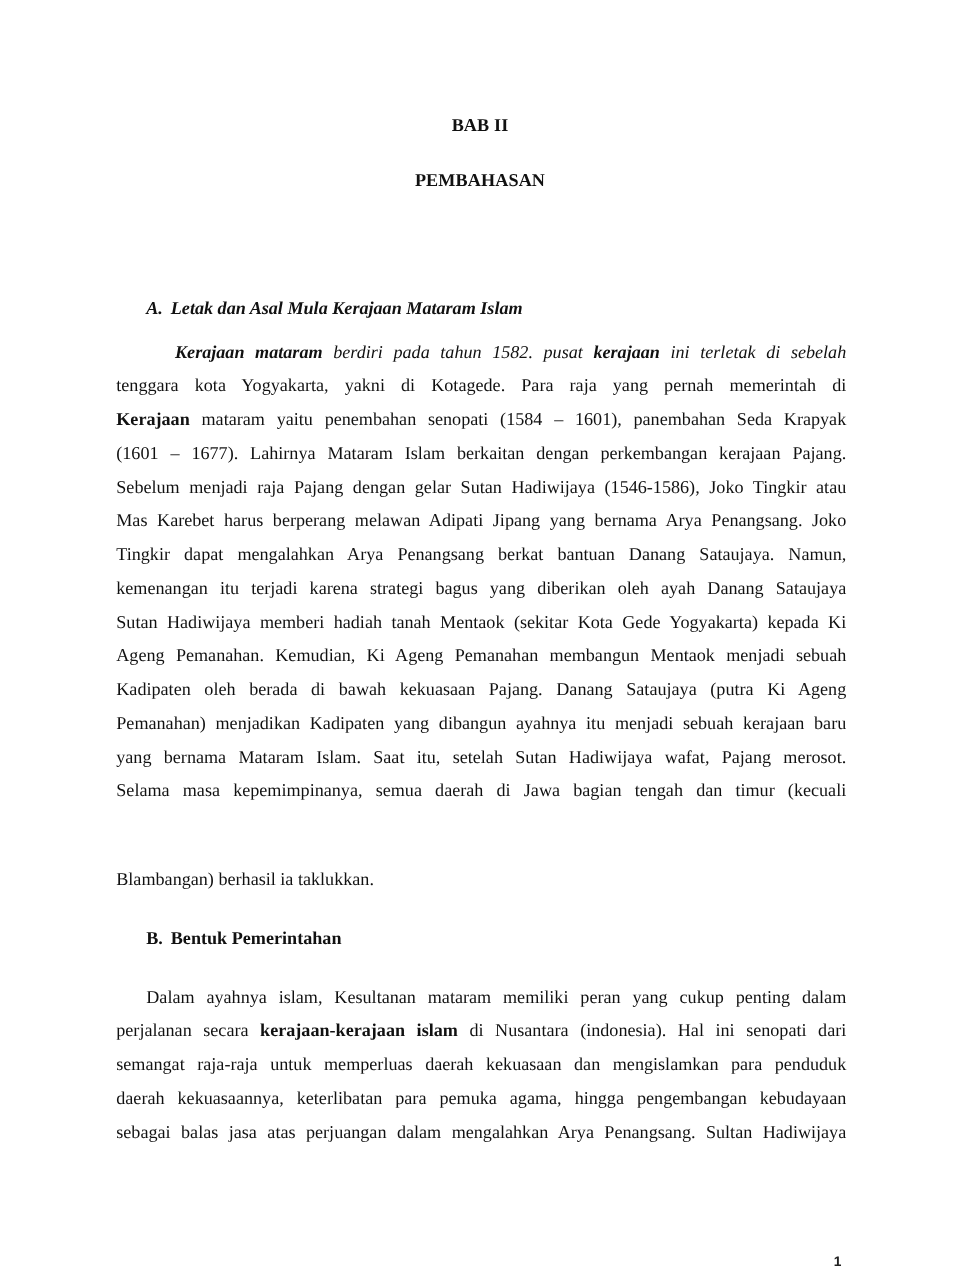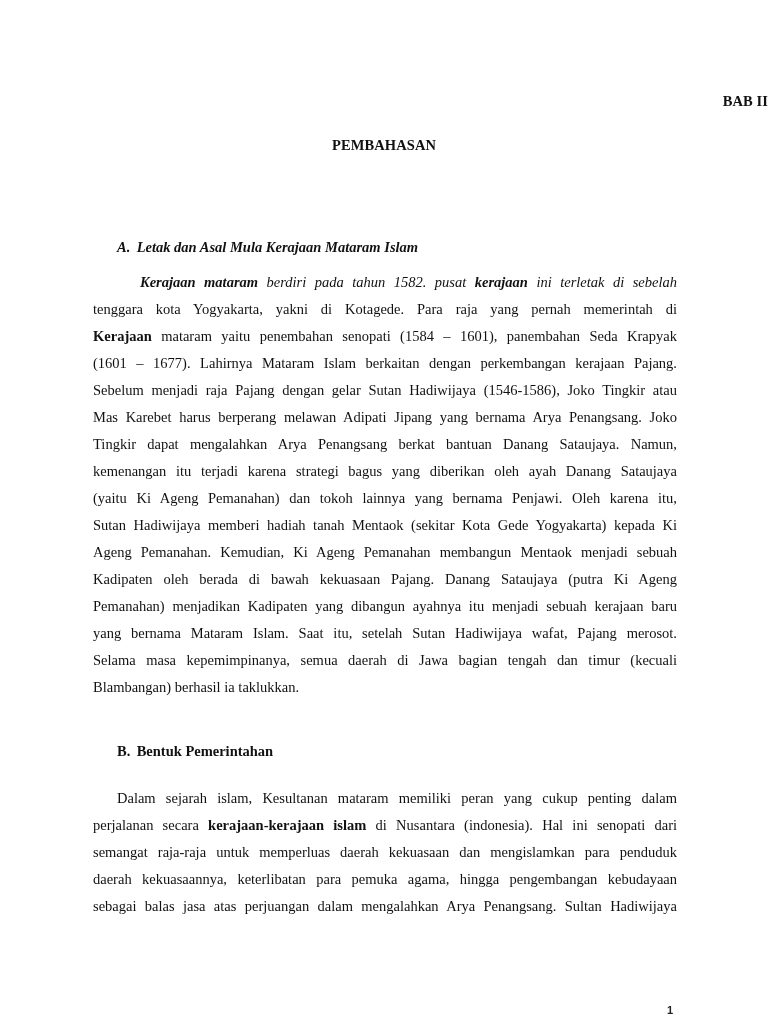--- a/index.html
+++ b/index.html
@@ -23,21 +23,21 @@
   }
   .center-title {
     position: absolute;
     left: 0;
     width: 768px;
     text-align: center;
     font-weight: bold;
     font-size: 14.5px;
     letter-spacing: 0.1px;
   }
-  #bab-title { top: 93px; text-align: right; }
+  #bab-title { top: 93px; }
   #pembahasan-title { top: 137px; }
 
   .section-heading {
     position: absolute;
     left: 118px;
     font-weight: bold;
     font-size: 14.5px;
     white-space: nowrap;
   }
   .section-heading .marker {
@@ -58,20 +58,21 @@
   }
   .paragraph .line {
     display: block;
     text-align: justify;
     text-align-last: justify;
     white-space: nowrap;
     height: 27px;
   }
   .paragraph .line.last {
     text-align-last: left;
+    margin-top: 44px;
   }
   .paragraph .line.indent1 { padding-left: 47px; font-style: italic; }
   .paragraph .line.indent2 { padding-left: 24px; }
   .paragraph b { font-weight: bold; }
 
   #para-a { top: 269px; }
   #para-b { top: 785px; }
 
   .page-number {
     position: absolute;
@@ -98,37 +99,36 @@
 
   <div id="para-a" class="paragraph">
       <span class="line indent1"><b>Kerajaan mataram</b><span> berdiri pada tahun 1582. pusat </span><b>kerajaan</b><span> ini terletak di sebelah</span></span>
       <span class="line"><span>tenggara kota Yogyakarta, yakni di Kotagede. Para raja yang pernah memerintah di</span></span>
       <span class="line"><b>Kerajaan</b><span> mataram yaitu penembahan senopati (1584 – 1601), panembahan Seda Krapyak</span></span>
       <span class="line"><span>(1601 – 1677). Lahirnya Mataram Islam berkaitan dengan perkembangan kerajaan Pajang.</span></span>
       <span class="line"><span>Sebelum menjadi raja Pajang dengan gelar Sutan Hadiwijaya (1546-1586), Joko Tingkir atau</span></span>
       <span class="line"><span>Mas Karebet harus berperang melawan Adipati Jipang yang bernama Arya Penangsang. Joko</span></span>
       <span class="line"><span>Tingkir dapat mengalahkan Arya Penangsang berkat bantuan Danang Sataujaya. Namun,</span></span>
       <span class="line"><span>kemenangan itu terjadi karena strategi bagus yang diberikan oleh ayah Danang Sataujaya</span></span>
-      <span class="line"><span>(yaitu Ki Ageng Pemanahan) dan tokoh lainnya yang  bernama Penjawi. Oleh karena itu,</span></span>
       <span class="line"><span>Sutan Hadiwijaya memberi hadiah tanah Mentaok (sekitar Kota Gede Yogyakarta) kepada Ki</span></span>
       <span class="line"><span>Ageng Pemanahan. Kemudian, Ki Ageng Pemanahan membangun Mentaok menjadi sebuah</span></span>
       <span class="line"><span>Kadipaten oleh berada di bawah kekuasaan Pajang. Danang Sataujaya (putra Ki Ageng</span></span>
       <span class="line"><span>Pemanahan) menjadikan Kadipaten yang dibangun ayahnya itu menjadi sebuah kerajaan baru</span></span>
       <span class="line"><span>yang bernama Mataram Islam. Saat itu, setelah Sutan Hadiwijaya wafat, Pajang merosot.</span></span>
       <span class="line"><span>Selama masa kepemimpinanya, semua daerah di Jawa bagian tengah dan timur (kecuali</span></span>
       <span class="line last"><span>Blambangan) berhasil ia taklukkan.</span></span>
     </div>
 
   <div id="section-b-heading" class="section-heading">
     <span class="marker">B.</span>
     <span>Bentuk Pemerintahan</span>
   </div>
 
   <div id="para-b" class="paragraph">
-      <span class="line indent2"><span>Dalam sejarah islam, Kesultanan mataram memiliki peran yang cukup penting dalam</span></span>
+      <span class="line indent2"><span>Dalam ayahnya islam, Kesultanan mataram memiliki peran yang cukup penting dalam</span></span>
       <span class="line"><span>perjalanan secara </span><b>kerajaan-kerajaan islam</b><span> di Nusantara (indonesia). Hal ini senopati dari</span></span>
       <span class="line"><span>semangat raja-raja untuk memperluas daerah kekuasaan dan mengislamkan para penduduk</span></span>
       <span class="line"><span>daerah kekuasaannya, keterlibatan para pemuka agama, hingga pengembangan kebudayaan</span></span>
       <span class="line"><span>sebagai balas jasa atas perjuangan dalam mengalahkan Arya Penangsang. Sultan Hadiwijaya</span></span>
     </div>
 
   <div class="page-number">1</div>
 </div>
 
 </body></html>

